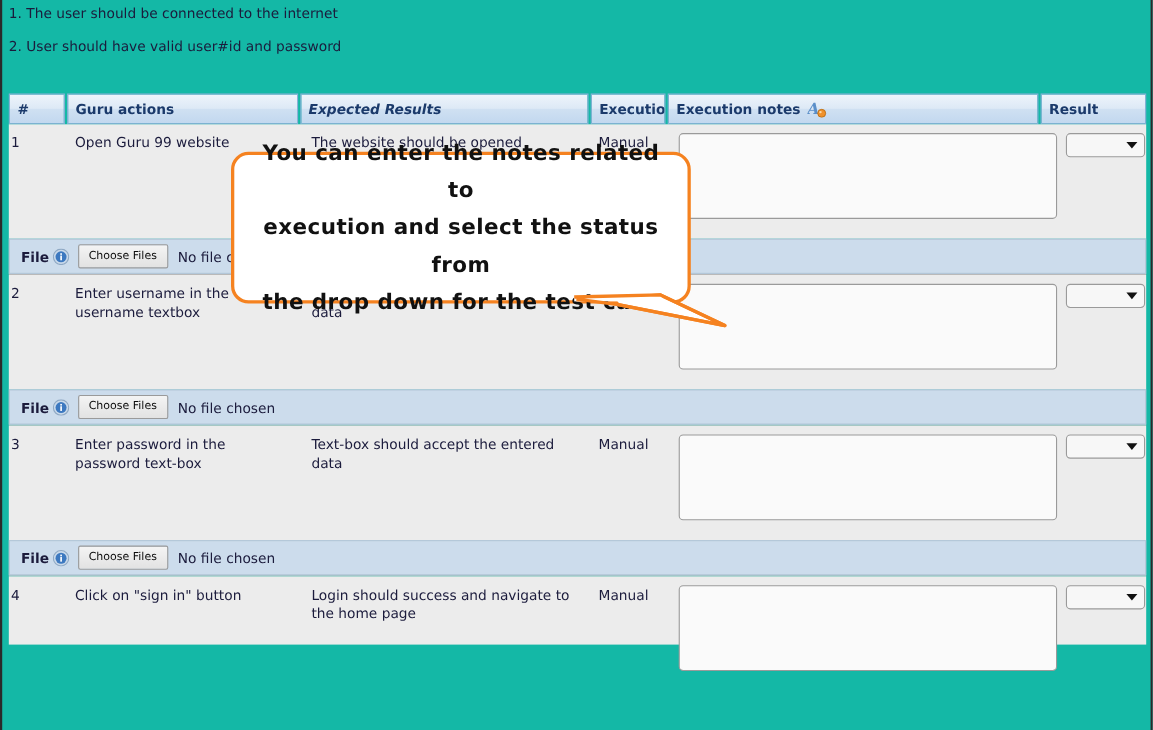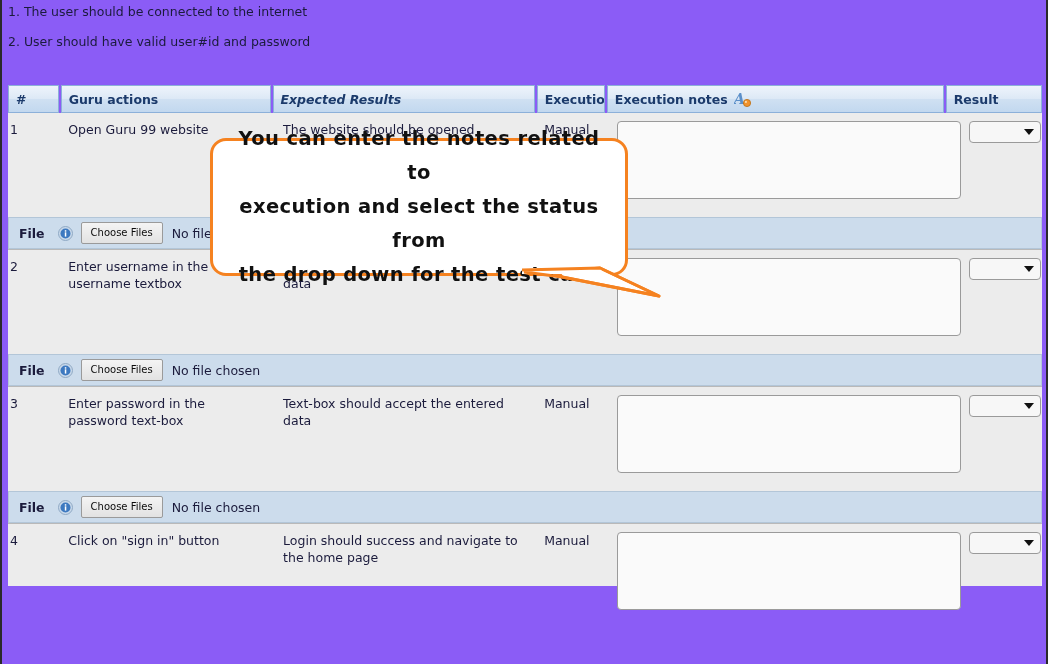--- a/index.html
+++ b/index.html
@@ -14,21 +14,21 @@
     font-size: 12px;
     color: #1a1a3a;
     overflow: hidden;
     position: relative;
   }
   .page {
     position: absolute;
     left: 0; top: 0;
     width: 1048px;
     height: 664px;
-    background: #8b5cf6;
+    background: #14b8a6;
     border-left: 2px solid #2a2a2a;
     border-right: 2px solid #2a2a2a;
     box-sizing: border-box;
     overflow: hidden;
   }
 
   
   .precond {
     padding: 4px 0 0 6px;
   }
@@ -156,21 +156,21 @@
     border: 1px solid #b3c6d8;
     box-sizing: border-box;
     display: flex;
     align-items: center;
     padding-left: 10px;
   }
   .file-label {
     font-weight: bold;
     font-size: 12.5px;
     color: #1b1b3c;
-    margin-right: 13px;
+    margin-right: 3px;
   }
   .info-icon {
     width: 15px; height: 15px;
     margin-right: 8px;
     display: inline-block;
     vertical-align: middle;
   }
   .choose-btn {
     font-family: "DejaVu Sans", "Liberation Sans", sans-serif;
     font-size: 10px;

